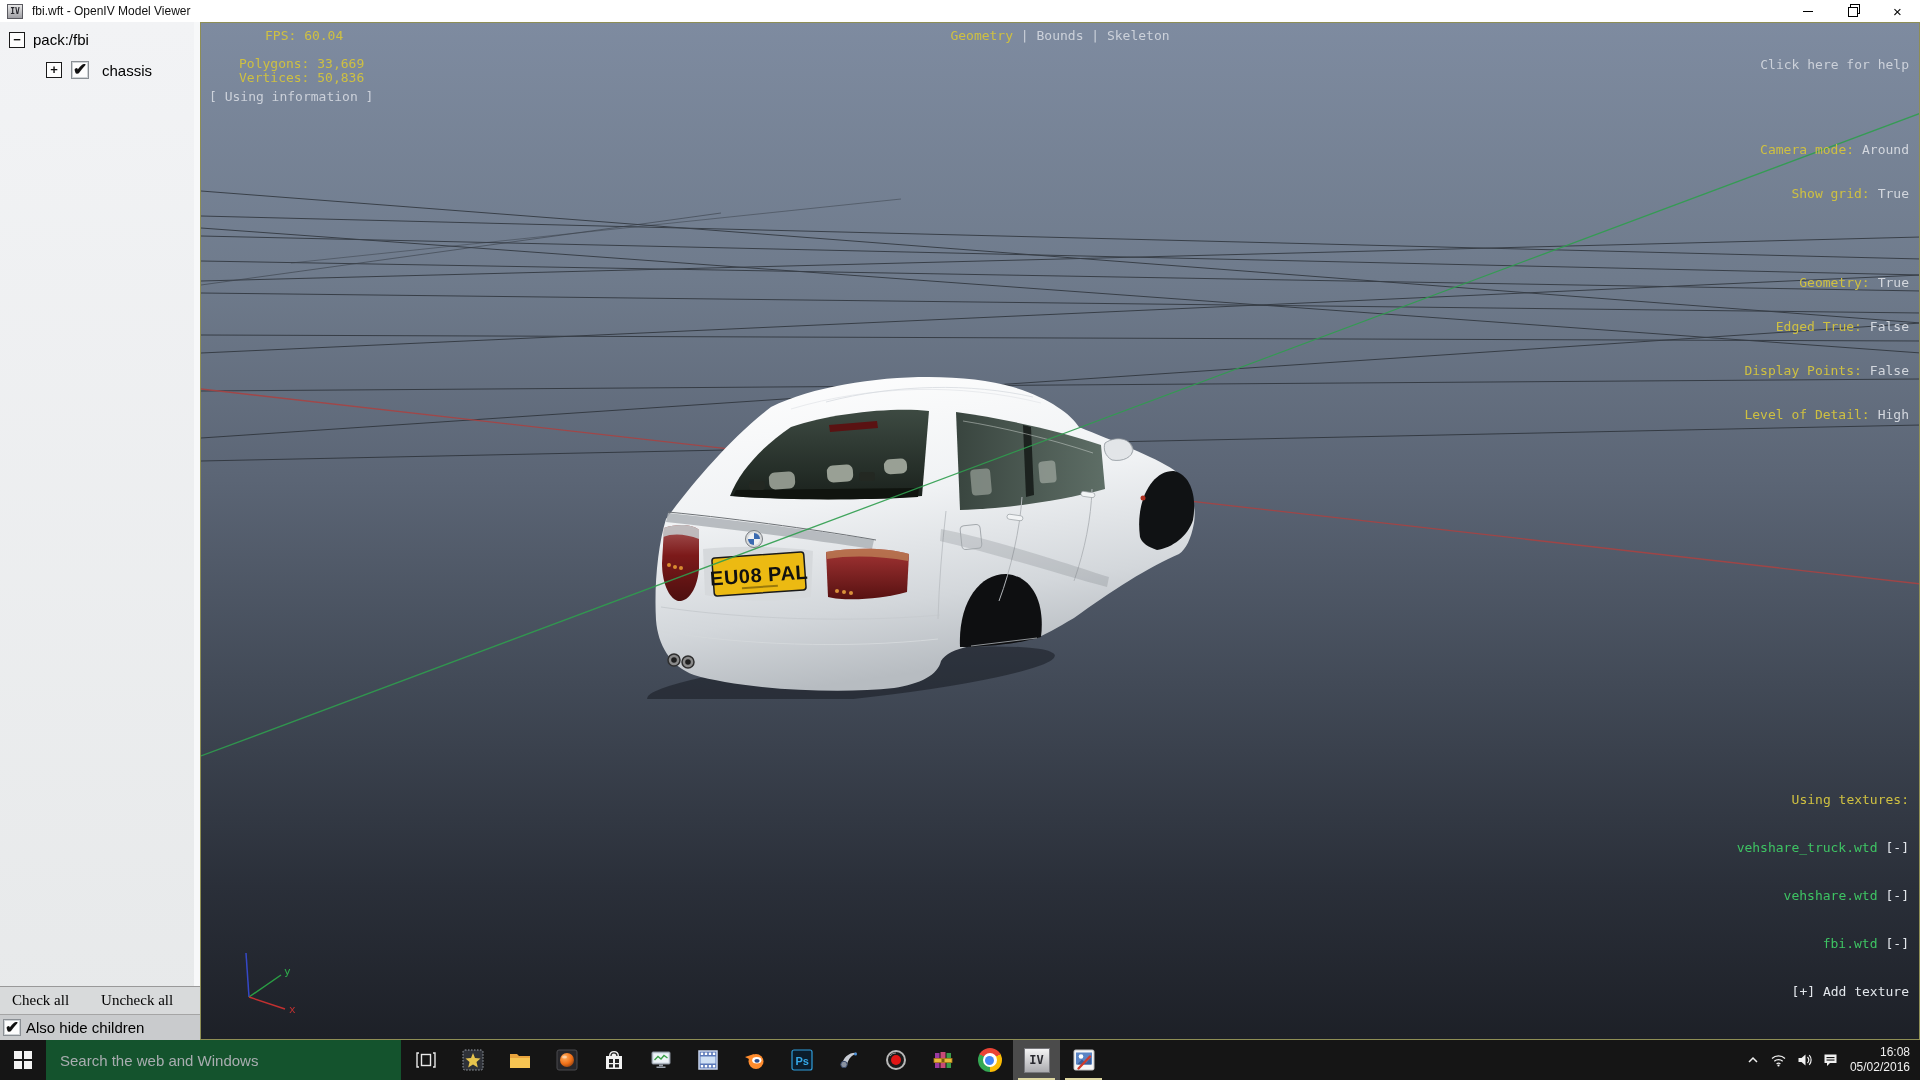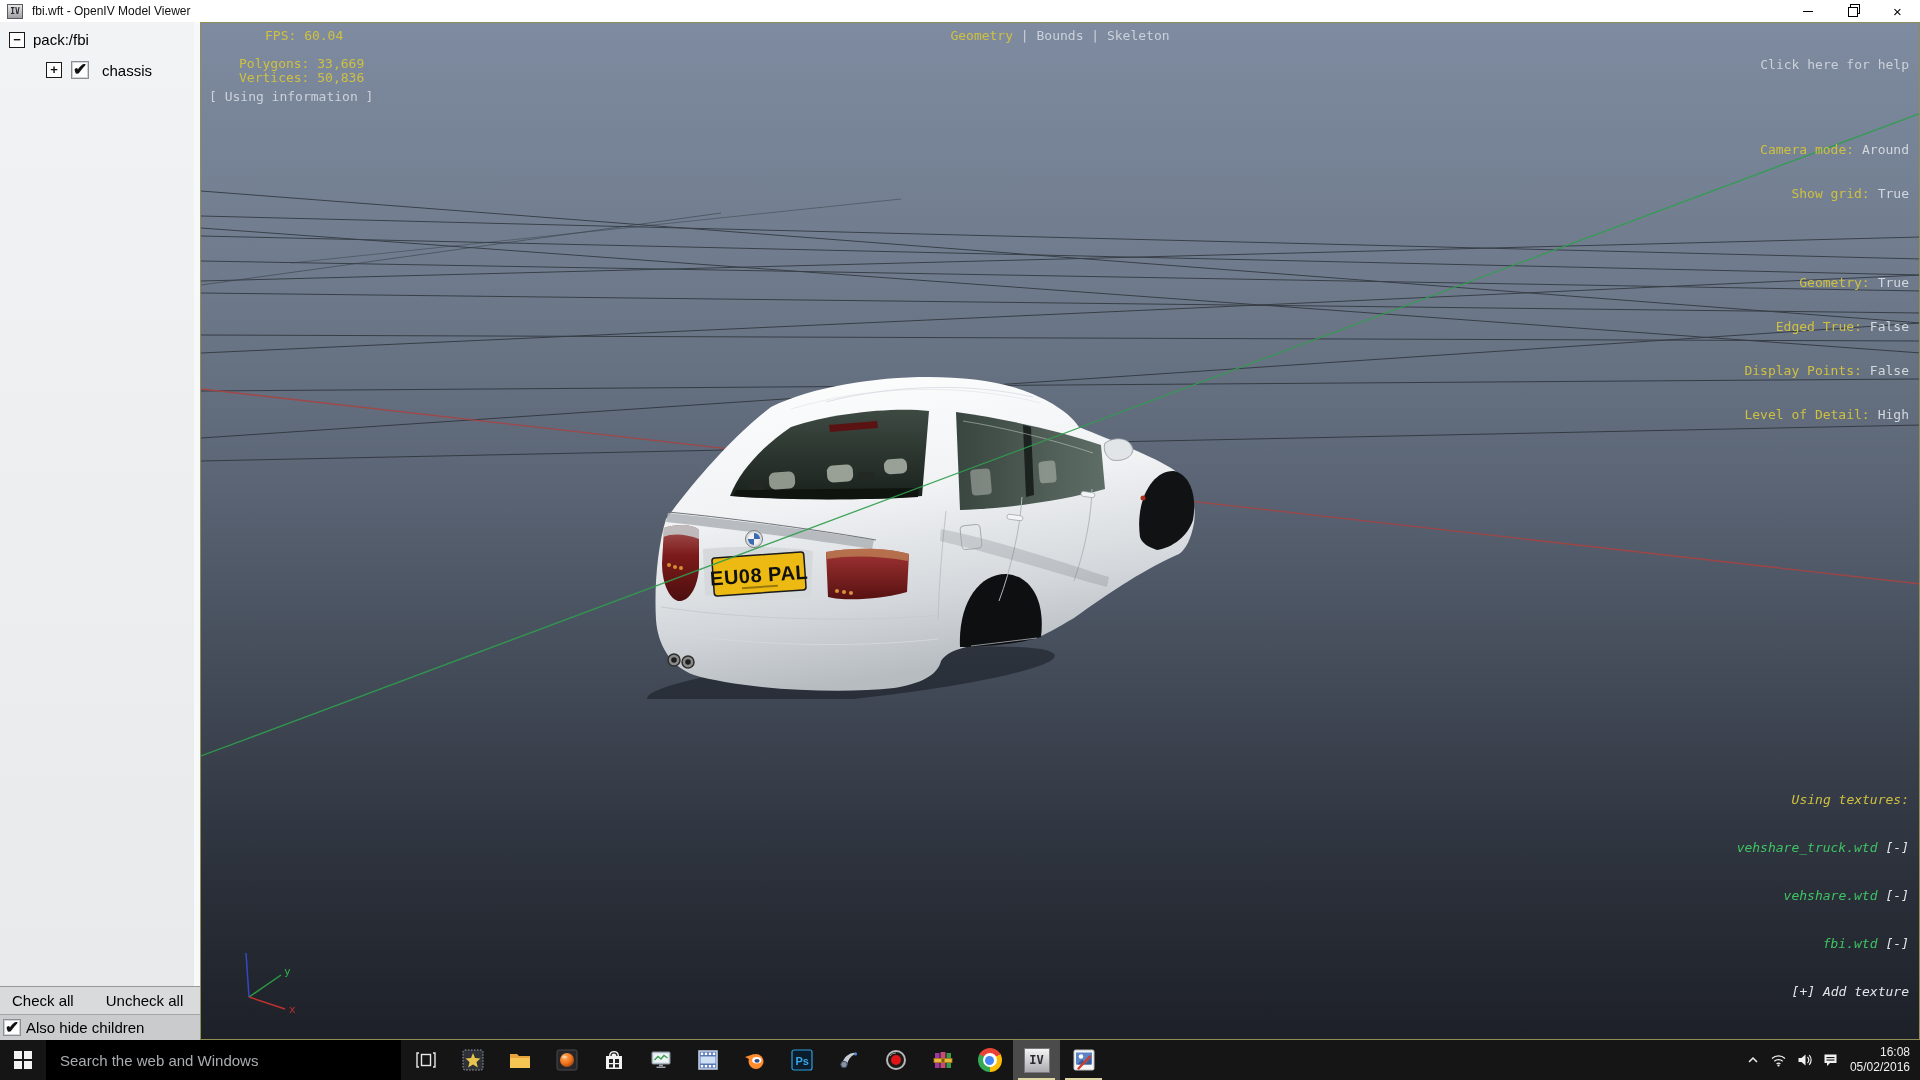--- a/index.html
+++ b/index.html
@@ -22,21 +22,21 @@
   .sidebar { position:absolute; left:0; top:22px; width:200px; height:1018px; background:linear-gradient(#f2f3f5,#e7e9ea); border-right:6px solid #f7f8f9; }
   .tree-row { display:flex; align-items:center; }
   .tree-row.root { margin:9px 0 0 9px; }
   .tree-row.child { margin:13px 0 0 46px; }
   .expander { width:16px; height:16px; border:1.5px solid #1a1a1a; background:#fdfdfd; color:#111; font:bold 13px/13px "Liberation Sans",sans-serif; text-align:center; flex:0 0 16px; }
   .tree-label { margin-left:8px; font-size:15px; color:#000; }
   .checkbox { width:18px; height:18px; background:#fdfdfd; border:1px solid #8a8f94; box-shadow:inset 0 0 0 1px #cfd3d6; margin-left:9px; position:relative; flex:0 0 18px; }
   .checkbox .glyph { position:absolute; left:1px; top:-3px; font-size:17px; font-weight:bold; color:#111; }
   .checkbox + .tree-label { margin-left:13px; }
   .side-actions { position:absolute; left:0; bottom:26px; width:200px; height:28px; background:#d8dadb; border-top:1px solid #999; display:flex; align-items:center; }
-  .side-actions button { background:transparent; border:none; font-family:Liberation Sans, sans-serif; font-size:15px; color:#000; cursor:default; }
+  .side-actions button { background:transparent; border:none; font-family:Liberation Serif, serif; font-size:15px; color:#000; cursor:default; }
   .side-actions button:first-child { margin-left:12px; }
   .side-actions button:last-child { margin-left:32px; }
   .also-hide-row { position:absolute; left:0; bottom:0; width:200px; height:26px; background:#c9cbcd; border-top:1px solid #a5a5a5; display:flex; align-items:center; }
   .also-hide-row .checkbox { width:17px; height:17px; margin-left:3px; }
   .also-hide-row .label { margin-left:5px; font-size:15px; color:#000; }
 
   
   .viewport { position:absolute; left:200px; top:22px; width:1720px; height:1018px; border:1px solid #8e8e55;
     background:linear-gradient(180deg,#7e8ba0 0%,#6f7b8c 25%,#5b6575 45%,#424a57 65%,#2a2f39 85%,#1d2027 100%); overflow:hidden; }
   .layer { position:absolute; left:0; top:0; pointer-events:none; }
@@ -49,32 +49,32 @@
   .hud-left-vert { position:absolute; left:38px; top:47px; }
   .hud-more { position:absolute; left:8px; top:66px; pointer-events:auto; }
   .hud-modes { position:absolute; left:0; right:0; top:5px; text-align:center; }
   .hud-modes span { pointer-events:auto; }
   .hud-topright { position:absolute; right:10px; top:5px; text-align:right; }
   .hud-topright .gap1 { height:11px; }
   .hud-topright .gap2 { height:15px; }
   .hud-topright .lbl { color:#cfc041; margin-right:8px; }
   .hud-topright .val { color:#d3d7de; }
   .hud-help { pointer-events:auto; }
-  .hud-botright { position:absolute; right:10px; bottom:8px; text-align:right;font-style:italic; }
+  .hud-botright { position:absolute; right:10px; bottom:8px; text-align:right; }
   .hud-botright .line { line-height:18px; }
   .tname { color:#3ec463; }
   .tact { color:#e2e6eb; margin-left:8px; pointer-events:auto; }
   .addtex { color:#e2e6eb; pointer-events:auto; }
 
   
   .taskbar { position:absolute; left:0; top:1040px; width:1920px; height:40px; background:#151515; }
   .start-btn { position:absolute; left:0; top:0; width:46px; height:40px; display:flex; align-items:center; justify-content:center; }
   .winlogo { display:grid; grid-template-columns:8px 8px; grid-template-rows:8px 8px; gap:1.5px; }
   .winlogo i { background:#f2f2f2; }
-  .searchbox { position:absolute; left:46px; top:0; width:355px; height:40px; background:#000000; }
+  .searchbox { position:absolute; left:46px; top:0; width:355px; height:40px; background:#14532d; }
   .searchbox input { width:100%; height:100%; background:transparent; border:none; outline:none; color:#a9adb0; font-family:"Liberation Sans",sans-serif; font-size:15px; padding-left:14px; }
   .searchbox input::placeholder { color:#a9adb0; opacity:1; }
   .task-icons { position:absolute; left:402px; top:0; height:40px; display:flex; }
   .slot { width:47px; height:40px; display:flex; align-items:center; justify-content:center; position:relative; }
   .slot.active { background:#4b4b4b; }
   .slot.active::after, .slot.underlined::after { content:''; position:absolute; left:5px; right:5px; bottom:0; height:2px; background:#ddd6a0; }
   .tray { position:absolute; right:0; top:0; height:40px; display:flex; align-items:center; }
   .tray .ticon { width:26px; height:40px; display:flex; align-items:center; justify-content:center; }
   .clock { color:#f0f0f0; font-size:12px; line-height:15px; text-align:right; margin:0 10px 0 6px; }
 

